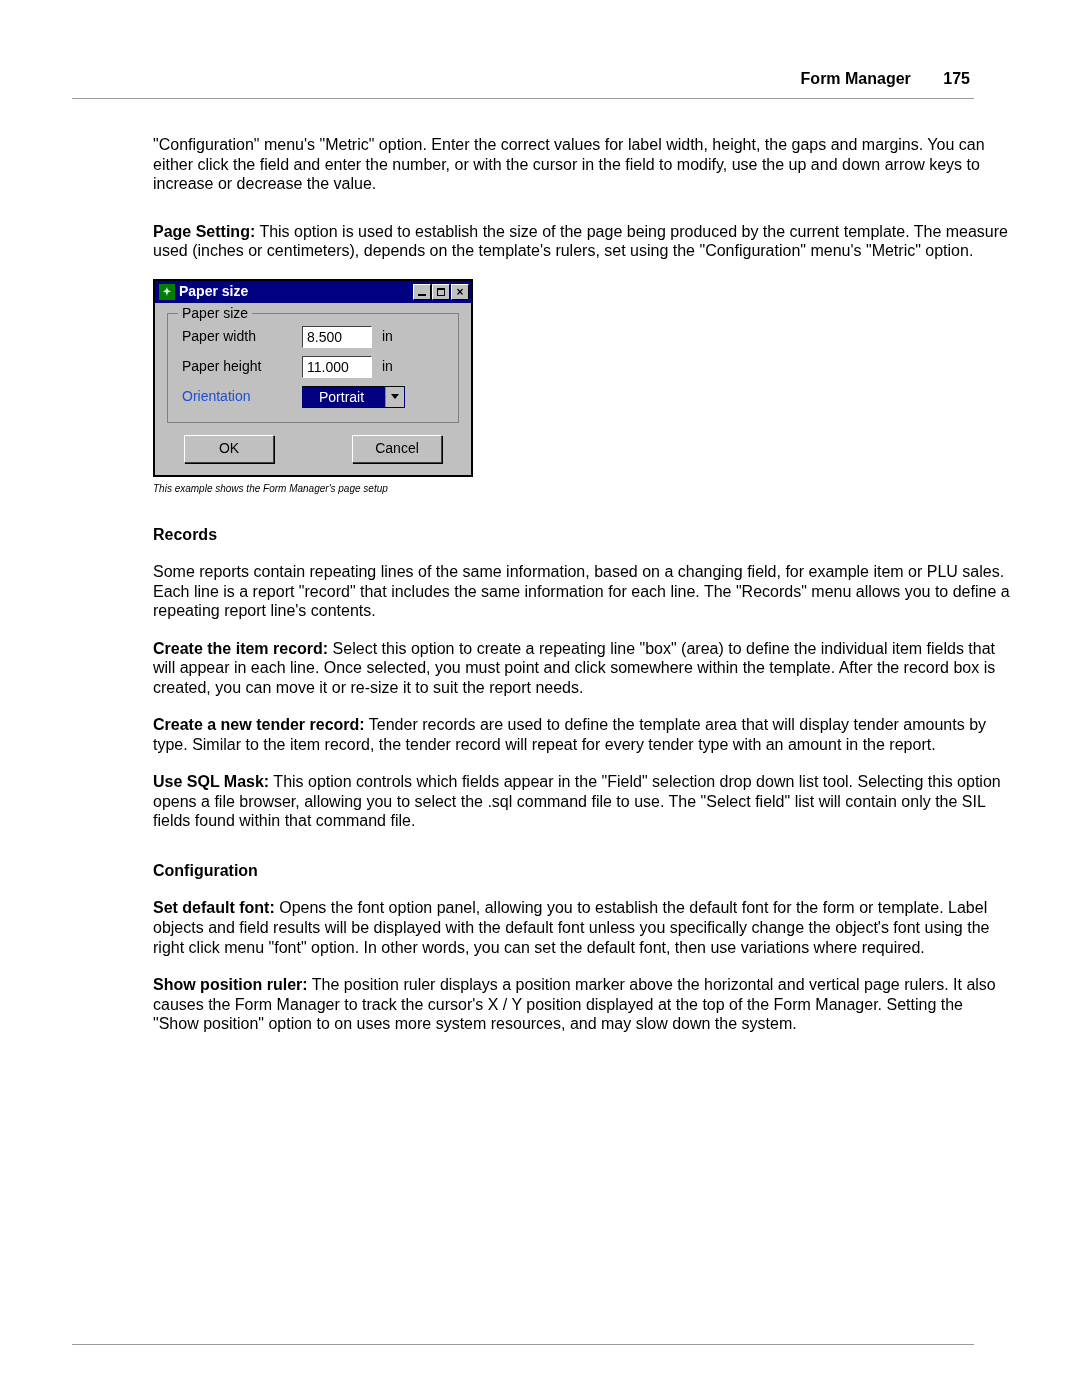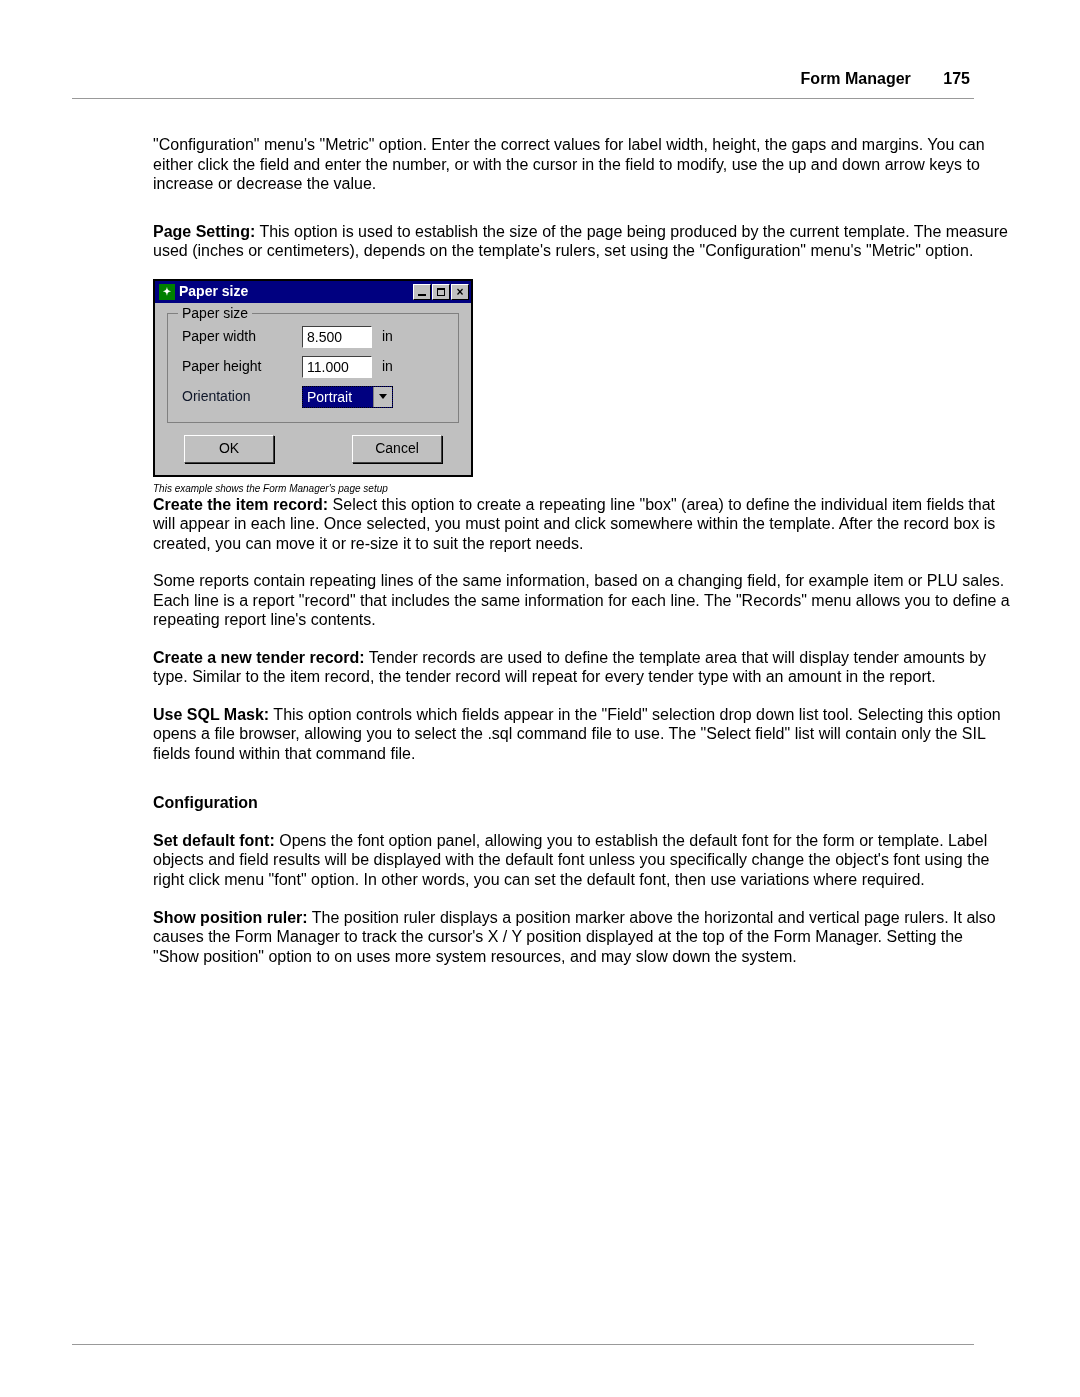--- a/index.html
+++ b/index.html
@@ -155,21 +155,21 @@
     display: flex;
     align-items: center;
     margin-bottom: 8px;
   }
   .field-row:last-child { margin-bottom: 0; }
   .field-label {
     width: 120px;
     color: #000;
   }
   .field-label.disabled {
-    color: #0f172a;
+    color: #1d4ed8;
   }
   .text-input {
     width: 70px;
     height: 22px;
     border-top: 1px solid #404040;
     border-left: 1px solid #404040;
     border-right: 1px solid #fff;
     border-bottom: 1px solid #fff;
     background: #fff;
     padding: 1px 4px;
@@ -187,20 +187,21 @@
     border: 1px dotted #000;
     background: #000080;
     color: #fff;
     box-sizing: border-box;
   }
   .combo .combo-text {
     width: 70px;
     padding: 1px 4px;
     line-height: 18px;
     box-sizing: border-box;
+    margin-left: 12px;
   }
   .combo .combo-arrow {
     width: 18px;
     background: #c0c0c0;
     border-left: 1px solid #808080;
     display: inline-flex;
     align-items: center;
     justify-content: center;
     color: #000;
   }
@@ -319,27 +320,28 @@
 
         <div class="button-row">
           <span class="btn">OK</span>
           <span class="btn">Cancel</span>
         </div>
       </div>
     </div>
 
     <div class="caption">This example shows the Form Manager's page setup</div>
 
+    <div class="section-heading">Records</div>
+
+    <p> Some reports contain repeating lines of the same information, based on a changing field, for example item or PLU sales. Each line is a report "record" that includes the same information for each line. The "Records" menu allows you to define a repeating report line's contents.</p>
 
     <p>
       <span class="bold">Create the item record:</span><span>  Select this option to create a repeating line "box" (area) to define the individual item fields that will appear in each line. Once selected, you must point and click somewhere within the template. After the record box is created, you can move it or re-size it to suit the report needs.</span>
     </p>
 
-    <p> Some reports contain repeating lines of the same information, based on a changing field, for example item or PLU sales. Each line is a report "record" that includes the same information for each line. The "Records" menu allows you to define a repeating report line's contents.</p>
-
     <p>
       <span class="bold">Create a new tender record:</span><span>  Tender records are used to define the template area that will display tender amounts by type. Similar to the item record, the tender record will repeat for every tender type with an amount in the report.</span>
     </p>
 
     <p>
       <span class="bold">Use SQL Mask:</span><span>  This option controls which fields appear in the "Field" selection drop down list tool. Selecting this option opens a file browser, allowing you to select the .sql command file to use. The "Select field" list will contain only the SIL fields found within that command file.</span>
     </p>
 
     <div class="section-heading" style="">Configuration</div>
 

